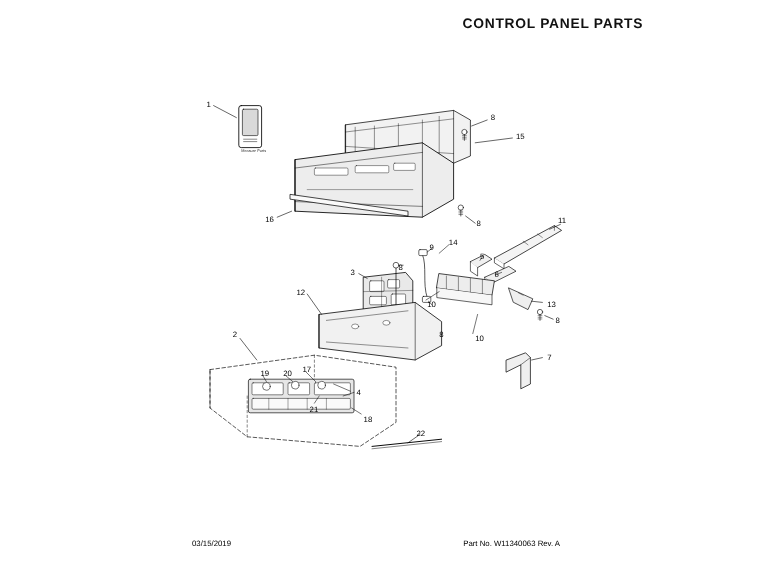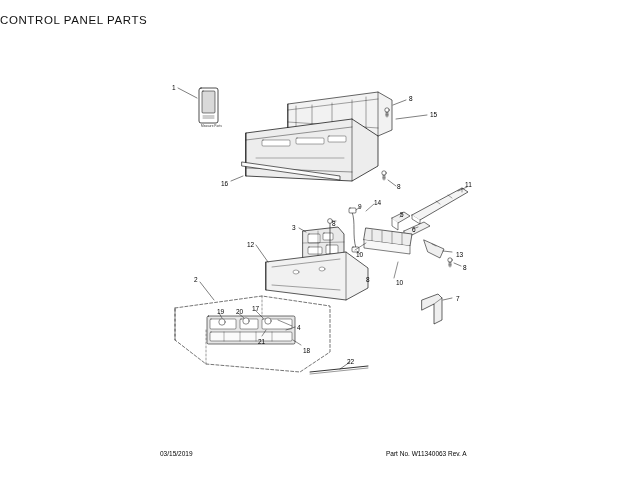--- a/index.html
+++ b/index.html
@@ -18,23 +18,23 @@
   #page {
     position: relative;
     width: 640px;
     height: 480px;
   }
   #title {
     position: absolute;
     top: 14px;
     left: 0;
     width: 536px;
-    text-align: left;
+    text-align: right;
     font-size: 11.5px;
-    font-weight: normal;
+    font-weight: bold;
     letter-spacing: 0.6px;
     color: #111;
   }
   #diagram {
     position: absolute;
     top: 0;
     left: 0;
     width: 640px;
     height: 480px;
   }

